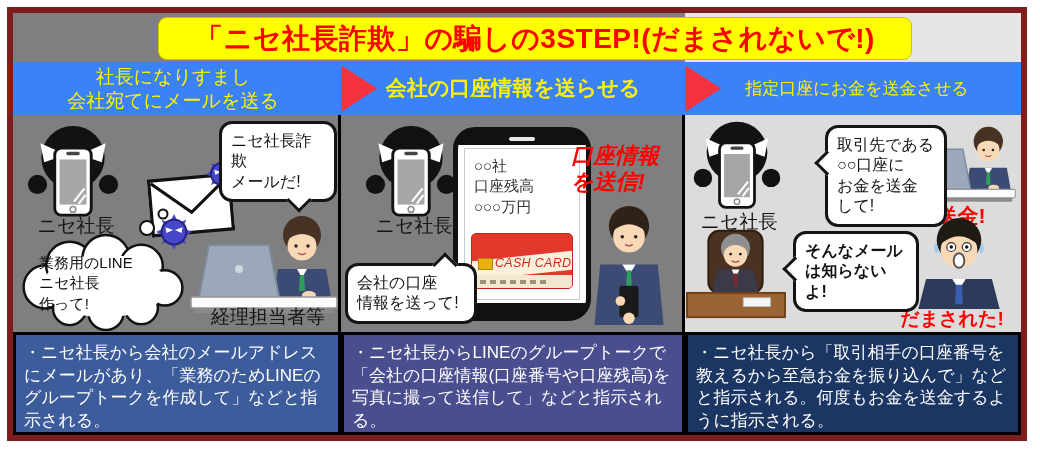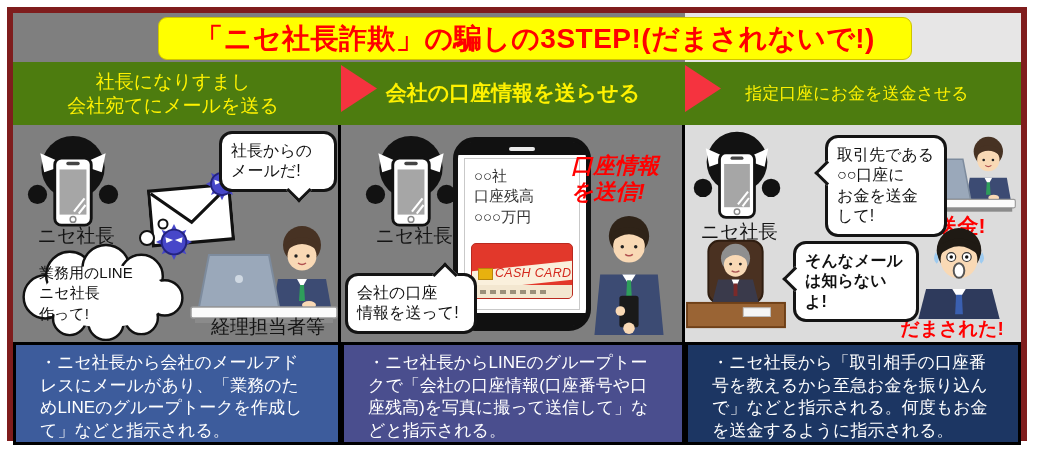--- a/index.html
+++ b/index.html
@@ -12,21 +12,21 @@
 
   
   .title-row{position:relative;height:49px;display:flex;}
   .title-bg-left{width:672px;background:#7f7f7f;}
   .title-bg-right{flex:1;background:#e7e6e6;}
   .title-pill{position:absolute;left:145px;top:4px;width:752px;height:41px;background:#ffff00;
               border:1px solid #cfc400;border-radius:9px;display:flex;align-items:center;justify-content:center;}
   .title-text{color:#ff0000;font-size:28px;font-weight:bold;letter-spacing:0.5px;white-space:nowrap;}
 
   
-  .header-row{position:relative;height:63px;background:#4d7c0f;display:flex;gap:12px;}
+  .header-row{position:relative;height:53px;background:#3b82f6;display:flex;gap:12px;}
   .hd{display:flex;align-items:center;justify-content:center;text-align:center;
       color:#fff200;line-height:1.25;}
   .hd1{width:328px;font-size:19px;}
   .hd2{width:344px;font-size:21px;font-weight:bold;}
   .hd3{width:336px;font-size:17px;}
   .arrow{position:absolute;top:3px;width:36px;height:47px;}
 
   
   .illus-row{height:217px;display:flex;}
   .cell{position:relative;overflow:hidden;box-sizing:border-box;}
@@ -66,21 +66,21 @@
 
   
   .cloud-text{position:absolute;left:26px;top:138px;width:150px;font-size:15px;line-height:1.35;color:#111;}
 
   .label-box{position:absolute;background:#5eead4;border:1.5px solid #666;color:#111;
              font-size:17px;font-weight:bold;padding:1px 7px;white-space:nowrap;margin-top:48px;}
 
   
   .text-row{height:103px;display:flex;background:#000;}
   .desc{box-sizing:border-box;border:3px solid #000;color:#fff;font-size:17px;line-height:1.33;
-        padding:7px 24px;}
+        padding:7px 8px;}
   .d1{width:328px;background:#3d5c9c;}
   .d2{width:344px;background:#4a4e8e;}
   .d3{width:336px;background:#1c3663;}
 </style>
 </head>
 <body>
 
 <svg width="0" height="0" style="position:absolute" aria-hidden="true">
   <defs>
     <symbol id="sym-fake-president" viewBox="0 0 100 100">
@@ -227,21 +227,21 @@
       <div class="char-label" style="left:8px;top:98px;width:110px;">ニセ社長</div>
       <svg class="abs" style="left:136px;top:60px;width:84px;height:60px;transform:rotate(-5deg);">
           <use href="#sym-envelope"></use>
         </svg>
       <svg class="abs" style="left:192px;top:42px;width:34px;height:34px;">
           <use href="#sym-virus"></use>
         </svg>
       <svg class="abs" style="left:142px;top:98px;width:38px;height:38px;">
           <use href="#sym-virus"></use>
         </svg>
-      <div class="bubble tail-down ml" style="left:206px;top:6px;width:118px;">社長からの
+      <div class="bubble tail-down ml" style="left:206px;top:6px;width:118px;">ニセ社長詐欺
 メールだ!</div>
       <svg class="abs" style="left:176px;top:96px;width:150px;height:105px;">
           <use href="#sym-worker-laptop"></use>
         </svg>
       <div class="char-label" style="left:180px;top:189px;width:150px;z-index:3;">経理担当者等</div>
       <svg class="abs" style="left:116px;top:92px;width:44px;height:40px;">
           <use href="#sym-trail"></use>
         </svg>
       <svg class="abs" style="left:0px;top:118px;width:182px;height:98px;">
           <use href="#sym-cloud"></use>

